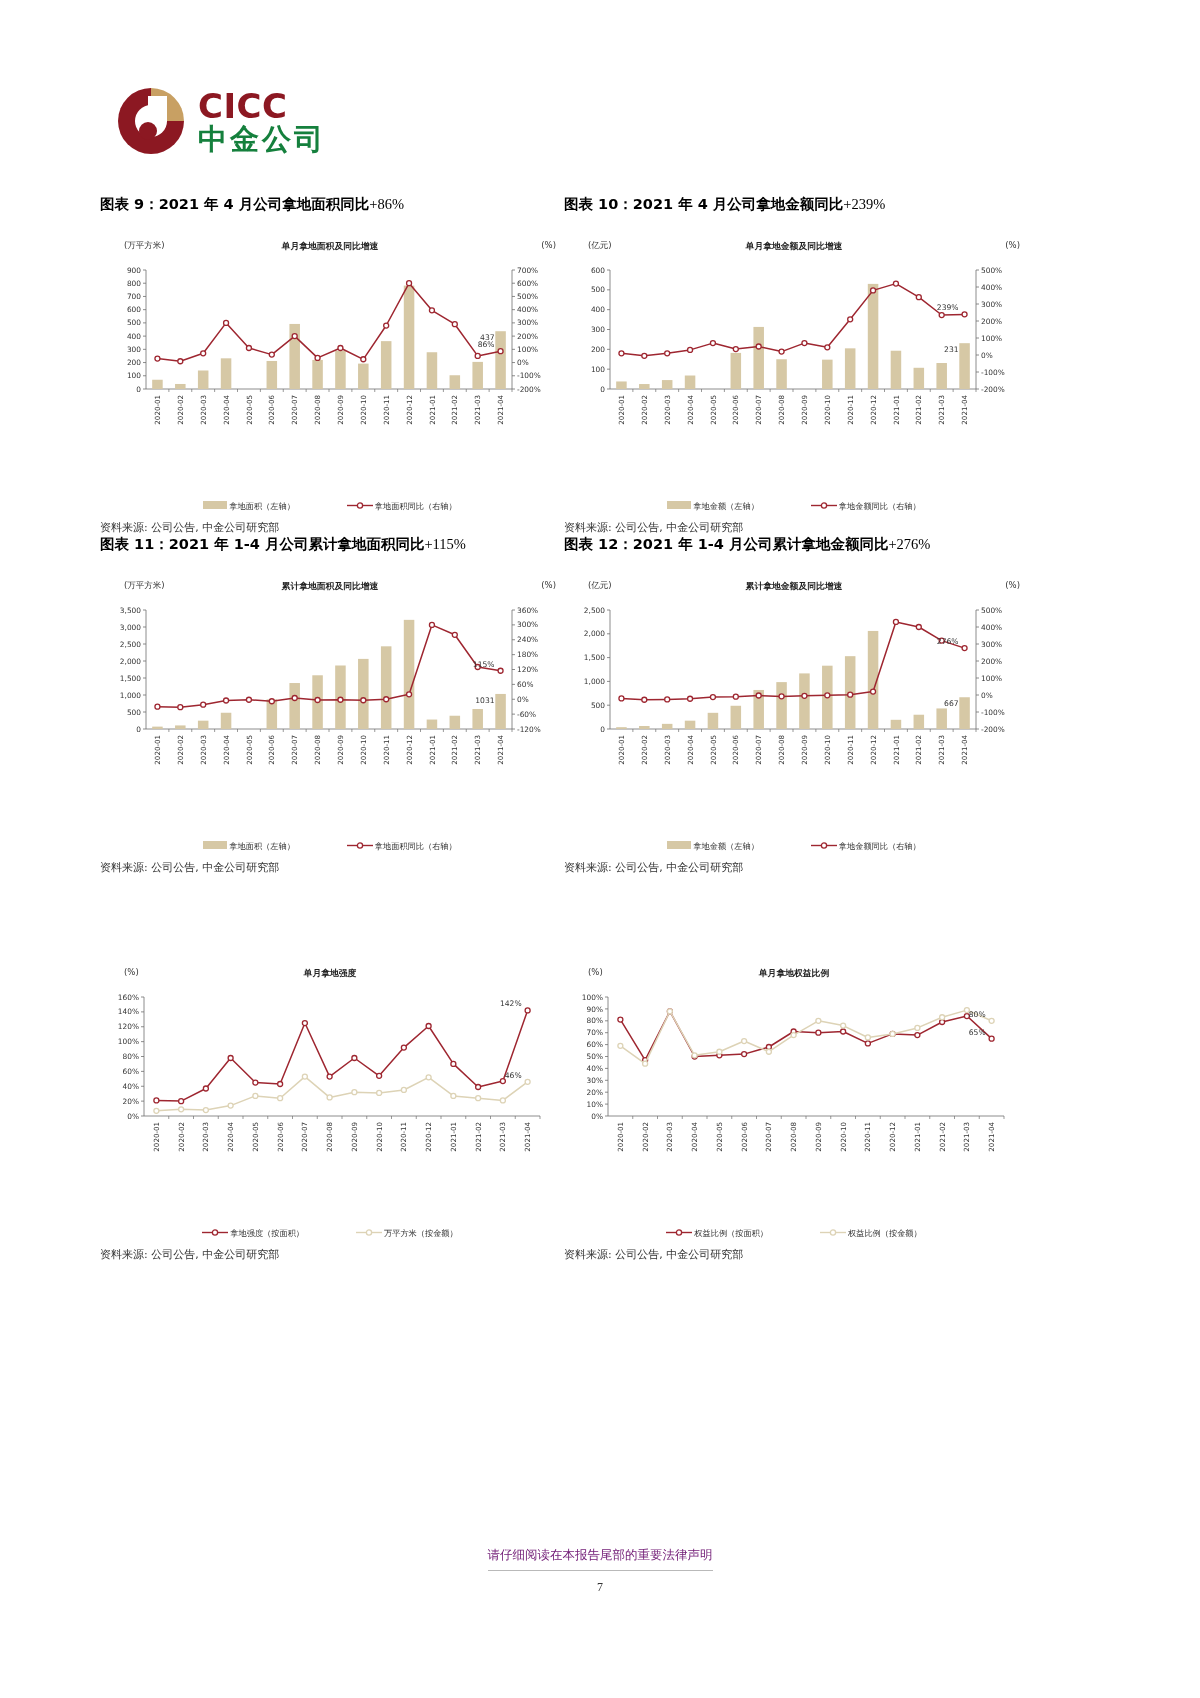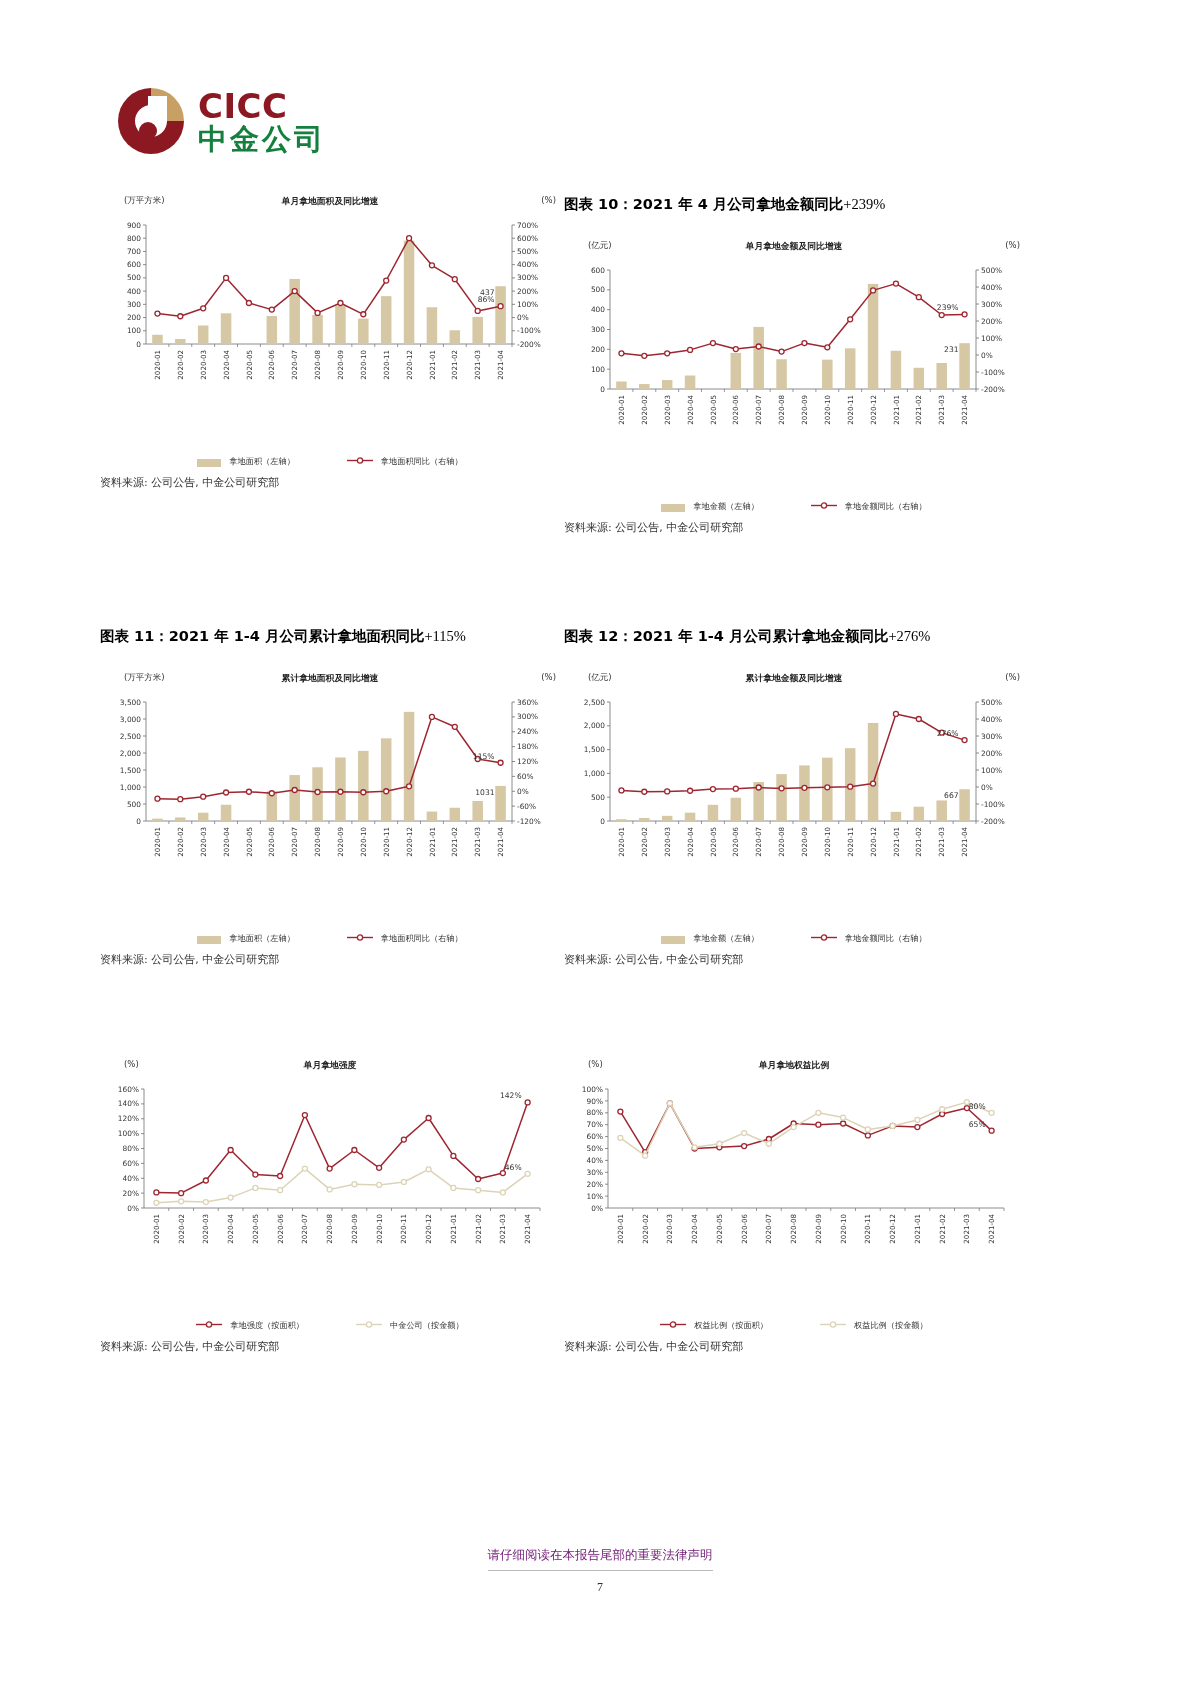--- a/index.html
+++ b/index.html
@@ -68,21 +68,21 @@
     font-family:"DejaVu Sans", sans-serif;
   }
   .plot { position:absolute; left:0; top:22px; width:460px; height:185px; }
   .plot svg { display:block; }
 
   .legend {
     position:absolute; bottom:-2px; left:0; width:460px;
     display:flex; justify-content:center; gap:52px;
     font-size:8.2px; color:#333; font-family:"DejaVu Sans", sans-serif;
   }
-  .legend .item { display:flex; align-items:flex-end; gap:8px; }
+  .legend .item { display:flex; align-items:flex-start; gap:2px; }
   .legend .swatch-bar { width:24px; height:8px; background:#d6c8a5; display:inline-block; }
   .legend .swatch-line { display:inline-block; }
 
   .source {
     font-size:11px; color:#333; margin-top:10px;
     font-family:"DejaVu Sans", sans-serif;
   }
 
   
   .footer {
@@ -114,20 +114,21 @@
       <div class="logo-en">CICC</div>
       <div class="logo-cn">中金公司</div>
     </div>
   </div>
 
   <div class="grid">
 
     <div class="row">
 
       <div class="cell left">
+        <div class="ex-title"><b>图表 9：</b><b>2021 年 4 月公司拿地面积同比</b><span class="tail">+86%</span></div>
         <div class="chartbox">
           <div class="chart-unit-l">(万平方米)</div>
           <div class="chart-unit-r">(%)</div>
           <div class="chart-title">单月拿地面积及同比增速</div>
           <div class="plot" id="plot-ex9">
               <svg width="460" height="185" viewBox="0 0 460 185">
                 <defs>
                   <clipPath id="clip-ex9">
                     <rect x="46" y="4" width="366" height="127"></rect>
                   </clipPath>
@@ -384,21 +385,21 @@
                     <circle cx="13" cy="4.5" r="2.6" fill="#fff" stroke="#9e2630" stroke-width="1.3"></circle>
                   </svg></span>
                 <span>拿地金额同比（右轴）</span>
               </span>
           </div>
         </div>
         <div class="source">资料来源: 公司公告, 中金公司研究部</div>
       </div>
     </div>
 
-    <div class="row" style="margin-top:92px;">
+    <div class="row" style="">
 
       <div class="cell left">
         <div class="ex-title"><b>图表 11：</b><b>2021 年 1-4 月公司累计拿地面积同比</b><span class="tail">+115%</span></div>
         <div class="chartbox">
           <div class="chart-unit-l">(万平方米)</div>
           <div class="chart-unit-r">(%)</div>
           <div class="chart-title">累计拿地面积及同比增速</div>
           <div class="plot" id="plot-ex11">
               <svg width="460" height="185" viewBox="0 0 460 185">
                 <defs>
@@ -768,21 +769,21 @@
                     <line x1="0" y1="4.5" x2="26" y2="4.5" stroke="#9e2630" stroke-width="1.4"></line>
                     <circle cx="13" cy="4.5" r="2.6" fill="#fff" stroke="#9e2630" stroke-width="1.3"></circle>
                   </svg></span>
                 <span>拿地强度（按面积）</span>
               </span>
             <span class="item">
                 <span class="swatch-line"><svg width="26" height="9">
                     <line x1="0" y1="4.5" x2="26" y2="4.5" stroke="#ddd3b6" stroke-width="1.4"></line>
                     <circle cx="13" cy="4.5" r="2.6" fill="#fff" stroke="#ddd3b6" stroke-width="1.3"></circle>
                   </svg></span>
-                <span>中金公司（按金额）</span>
+                <span>万平方米（按金额）</span>
               </span>
           </div>
         </div>
         <div class="source">资料来源: 公司公告, 中金公司研究部</div>
       </div>
 
       <div class="cell right">
         <div class="chartbox">
           <div class="chart-unit-l">(%)</div>
           <div class="chart-title">单月拿地权益比例</div>

